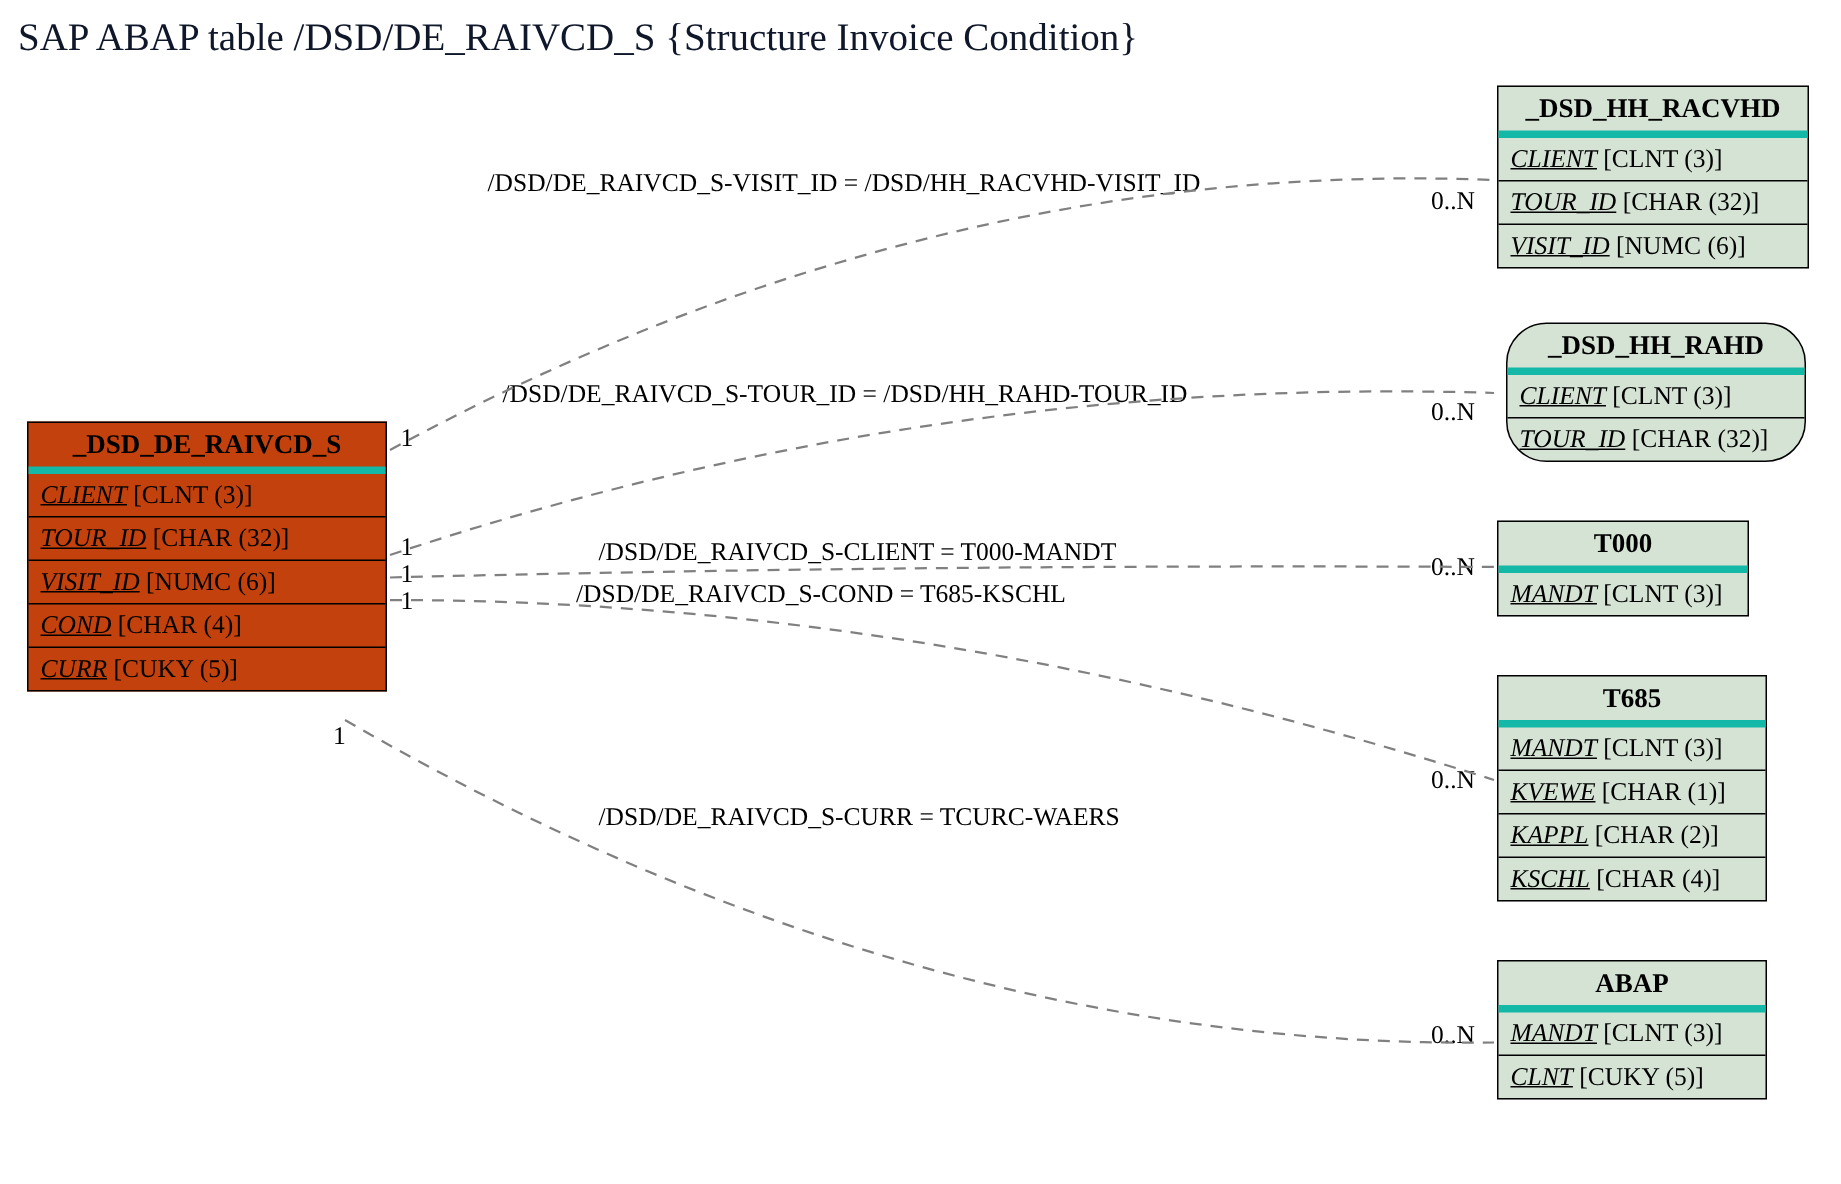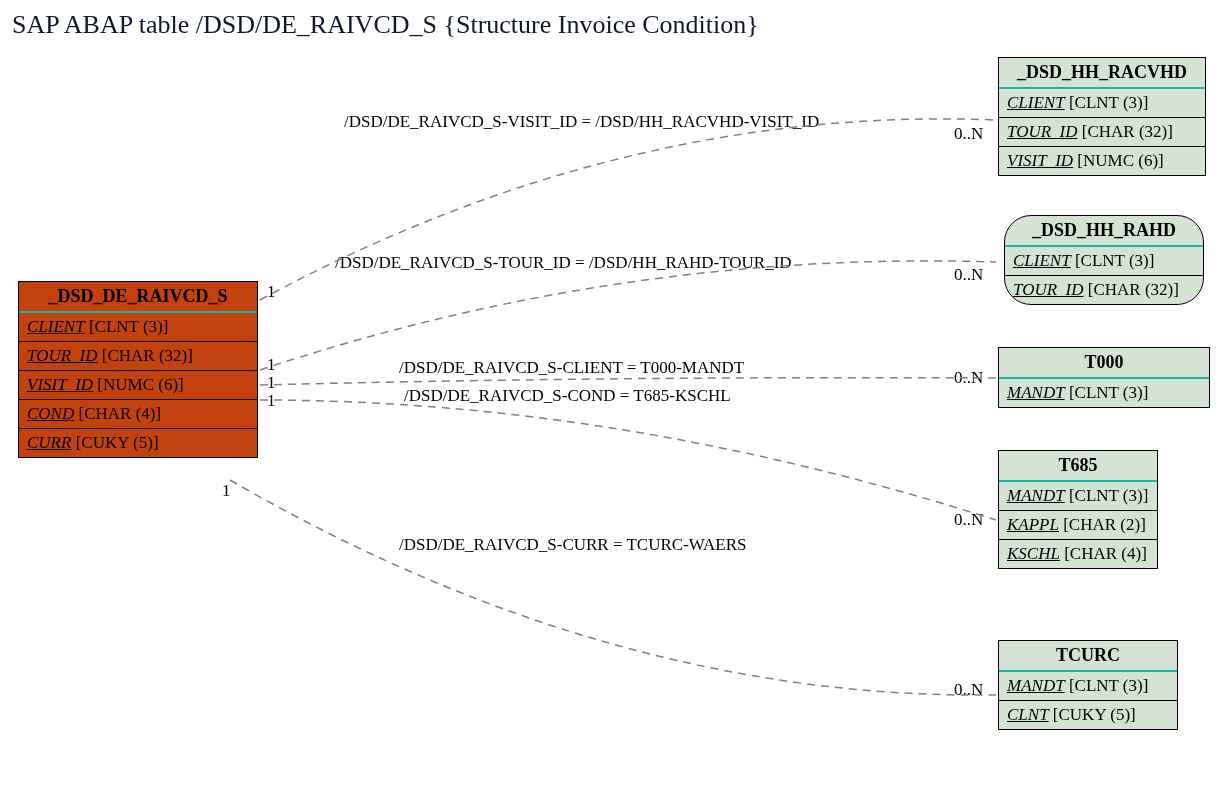--- a/index.html
+++ b/index.html
@@ -20,21 +20,21 @@
     color: #0f172a;
   }
   .entity {
     position: absolute;
     border: 1px solid #000;
     box-sizing: border-box;
   }
   .entity .header {
     font-weight: bold;
     text-align: center;
-    border-bottom: 2px solid #14b8a6;
+    border-bottom: 5px solid #14b8a6;
     padding: 4px 8px;
     font-size: 18px;
     font-family: Liberation Serif, serif;
   }
   .entity .field {
     border-bottom: 1px solid #000;
     padding: 4px 8px;
     font-size: 17px;
     white-space: nowrap;
   }
@@ -98,42 +98,43 @@
   <div class="field"><span class="fname">TOUR_ID</span> <span>[CHAR (32)]</span></div>
   <div class="field"><span class="fname">VISIT_ID</span> <span>[NUMC (6)]</span></div>
 </div>
 
 <div class="entity ref-entity" style="left:1004px; top:215px; width:200px;border-radius:27px;">
   <div class="header">_DSD_HH_RAHD</div>
   <div class="field"><span class="fname">CLIENT</span> <span>[CLNT (3)]</span></div>
   <div class="field"><span class="fname">TOUR_ID</span> <span>[CHAR (32)]</span></div>
 </div>
 
-<div class="entity ref-entity" style="left:998px; top:347px; width:212px;">
+<div class="entity ref-entity" style="left:998px; top:347px; width:168px;">
   <div class="header">T000</div>
   <div class="field"><span class="fname">MANDT</span> <span>[CLNT (3)]</span></div>
 </div>
 
-<div class="entity ref-entity" style="left:998px; top:450px; width:160px;">
+<div class="entity ref-entity" style="left:998px; top:450px; width:180px;">
   <div class="header">T685</div>
   <div class="field"><span class="fname">MANDT</span> <span>[CLNT (3)]</span></div>
+  <div class="field"><span class="fname">KVEWE</span> <span>[CHAR (1)]</span></div>
   <div class="field"><span class="fname">KAPPL</span> <span>[CHAR (2)]</span></div>
   <div class="field"><span class="fname">KSCHL</span> <span>[CHAR (4)]</span></div>
 </div>
 
 <div class="entity ref-entity" style="left:998px; top:640px; width:180px;">
-  <div class="header">TCURC</div>
+  <div class="header">ABAP</div>
   <div class="field"><span class="fname">MANDT</span> <span>[CLNT (3)]</span></div>
   <div class="field"><span class="fname">CLNT</span> <span>[CUKY (5)]</span></div>
 </div>
 
-<div class="rel-label" style="left:325px; top:112px;margin-left:19px;">/DSD/DE_RAIVCD_S-VISIT_ID = /DSD/HH_RACVHD-VISIT_ID</div>
+<div class="rel-label" style="left:325px; top:112px;">/DSD/DE_RAIVCD_S-VISIT_ID = /DSD/HH_RACVHD-VISIT_ID</div>
 <div class="rel-label" style="left:335px; top:253px;">/DSD/DE_RAIVCD_S-TOUR_ID = /DSD/HH_RAHD-TOUR_ID</div>
 <div class="rel-label" style="left:399px; top:358px;">/DSD/DE_RAIVCD_S-CLIENT = T000-MANDT</div>
-<div class="rel-label" style="left:404px; top:386px;">/DSD/DE_RAIVCD_S-COND = T685-KSCHL</div>
+<div class="rel-label" style="left:384px; top:386px;">/DSD/DE_RAIVCD_S-COND = T685-KSCHL</div>
 <div class="rel-label" style="left:399px; top:535px;">/DSD/DE_RAIVCD_S-CURR = TCURC-WAERS</div>
 
 <div class="card-label" style="left:267px; top:282px;">1</div>
 <div class="card-label" style="left:267px; top:355px;">1</div>
 <div class="card-label" style="left:267px; top:373px;">1</div>
 <div class="card-label" style="left:267px; top:391px;">1</div>
 <div class="card-label" style="left:222px; top:481px;">1</div>
 
 <div class="card-label" style="left:954px; top:124px;">0..N</div>
 <div class="card-label" style="left:954px; top:265px;">0..N</div>

